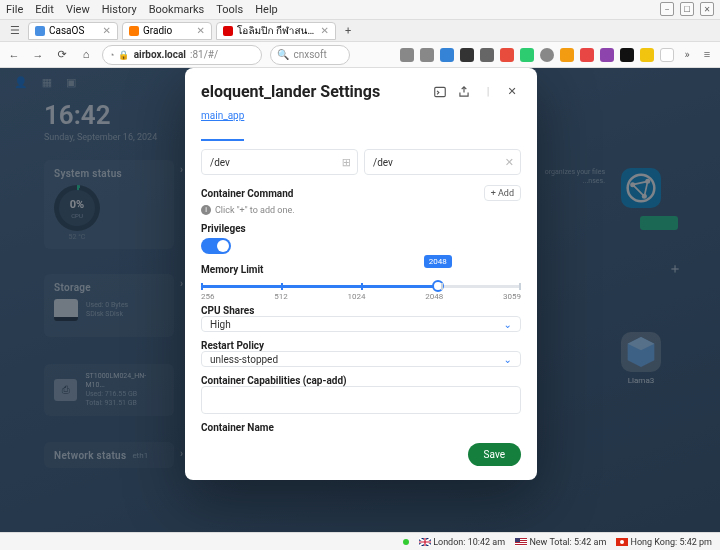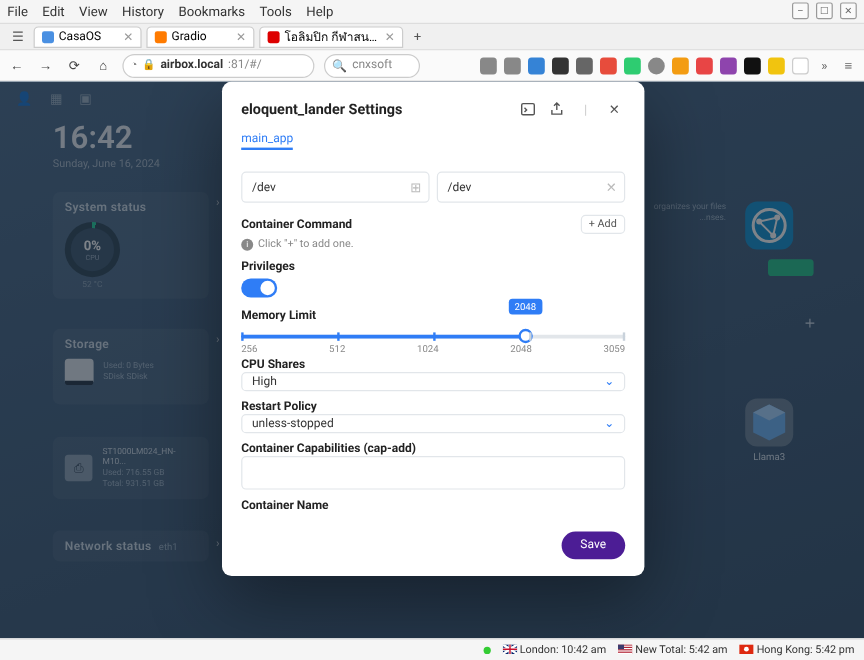--- a/index.html
+++ b/index.html
@@ -48,45 +48,45 @@
   .gauge-sub { font-size:7px; color:#8aa0b5; margin-top:2px; text-align:center; }
   .bg-app { position:absolute; width:46px; display:flex; flex-direction:column; align-items:center; gap:4px; }
   .bg-app .tile { width:40px; height:40px; border-radius:10px; background:rgba(255,255,255,0.25); display:flex; align-items:center; justify-content:center; }
   .bg-app .name { font-size:8px; color:#d8e2ec; }
   .bg-plus { position:absolute; right:38px; top:192px; color:#cdd9e4; font-size:14px; }
   .bg-chevron { position:absolute; color:#cdd9e4; font-size:10px; }
 
   
   .modal { position:absolute; left:185px; top:0px; width:352px; height:412px; background:#fff; border-radius:8px; box-shadow:0 20px 60px rgba(0,0,0,0.4); display:flex; flex-direction:column; overflow:hidden; }
   .modal-header { display:flex; align-items:center; padding:14px 16px 8px 16px; }
-  .modal-title { font-size:12px; font-weight:700; color:#222; flex:1; }
+  .modal-title { font-size:16px; font-weight:700; color:#222; flex:1; }
   .modal-header .hicon { width:18px; height:18px; display:flex; align-items:center; justify-content:center; color:#555; margin-left:6px; cursor:pointer; }
   .modal-body { flex:1; overflow-y:auto; padding:0 16px 8px 16px; }
-  .tabname { font-size:10px; color:#2f7df6; border-bottom:2px solid #2f7df6; display:inline-block; padding-bottom:2px; margin-bottom:18px; }
+  .tabname { font-size:10px; color:#2f7df6; border-bottom:2px solid #2f7df6; display:inline-block; padding-bottom:18px; margin-bottom:8px;text-decoration:underline; }
   .row2 { display:flex; gap:6px; margin-bottom:10px; }
   .input { flex:1; height:26px; border:1px solid #e2e6ea; border-radius:4px; padding:0 8px; font-size:10px; color:#333; display:flex; align-items:center; position:relative; }
   .input .clear { position:absolute; right:6px; color:#bbb; font-size:11px; }
   .section-head { display:flex; align-items:center; margin:6px 0 4px 0;justify-content:flex-end; }
   .section-label { font-size:10px; font-weight:700; color:#222; flex:1; }
   .add-btn { font-size:9px; color:#555; border:1px solid #e2e6ea; border-radius:4px; padding:2px 6px; cursor:pointer; }
   .hint { font-size:9px; color:#888; display:flex; align-items:center; gap:4px; margin-bottom:8px; }
   .hint .info-icon { width:10px; height:10px; border-radius:50%; background:#888; color:#fff; font-size:7px; display:flex; align-items:center; justify-content:center; }
   .toggle { width:30px; height:16px; background:#2f7df6; border-radius:8px; position:relative; margin:4px 0 10px 0; }
   .toggle .knob { width:12px; height:12px; background:#fff; border-radius:50%; position:absolute; top:2px; left:16px; }
   .slider-wrap { position:relative; padding:10px 0 4px 0; }
   .slider-track { height:3px; background:#e2e6ea; border-radius:2px; position:relative; }
   .slider-fill { position:absolute; left:0; top:0; height:100%; background:#2f7df6; border-radius:2px; }
   .slider-thumb { position:absolute; top:-5px; width:12px; height:12px; border-radius:50%; background:#fff; border:2px solid #2f7df6; transform:translateX(-50%); }
   .slider-tooltip { position:absolute; top:-20px; transform:translateX(-50%); background:#2f7df6; color:#fff; font-size:8px; padding:2px 5px; border-radius:3px; }
   .slider-ticks { display:flex; justify-content:space-between; font-size:8px; color:#888; margin-top:4px; }
   .select { height:16px; border:1px solid #e2e6ea; border-radius:4px; display:flex; align-items:center; padding:0 8px; font-size:10px; color:#333; position:relative; margin-bottom:8px; }
   .select .chev { position:absolute; right:8px; color:#2f7df6; }
   .full-input { height:28px; border:1px solid #e2e6ea; border-radius:4px; padding:0 8px; font-size:10px; color:#bbb; display:flex; align-items:center; margin-bottom:8px; }
   .modal-footer { padding:8px 16px 14px 16px; display:flex; justify-content:flex-end; }
-  .save-btn { background:#4c1d95; color:#fff; font-size:10px; padding:6px 16px; border-radius:14px; cursor:pointer; }
+  .save-btn { background:#15803d; color:#fff; font-size:10px; padding:6px 16px; border-radius:14px; cursor:pointer; }
 
   
   .statusbar { position:absolute; bottom:0; left:0; right:0; height:18px; background:#f5f5f5; border-top:1px solid #ddd; display:flex; align-items:center; justify-content:flex-end; padding:0 8px; gap:10px; font-size:9px; color:#333; }
   .statusbar .dot { width:6px; height:6px; border-radius:50%; background:#3c3; }
   .statusbar .flag { width:12px; height:8px; display:inline-block; vertical-align:middle; }
 
   
   .svg { width:100%; height:100%; }
 </style>
 </head>
@@ -165,21 +165,21 @@
 <div class="page">
 
   <div class="bg-topbar">
     <span>👤</span>
     <span>▦</span>
     <span>▣</span>
   </div>
 
   <div class="bg-clock">
     <div class="time">16:42</div>
-    <div class="date">Sunday, June 16, 2024</div>
+    <div class="date">Sunday, September 16, 2024</div>
   </div>
 
   <div class="bg-panel" style="top:92px; left:44px; width:130px;">
     <div class="title">System status</div>
     <div style="display:flex; gap:10px;">
       <div>
         <div class="gauge">
           <div class="gauge-ring" style="background:conic-gradient(#23d19b 0 2%,#2d4558 2% 100%)"></div>
           <div class="inner">
               <div class="pct">0%</div>

